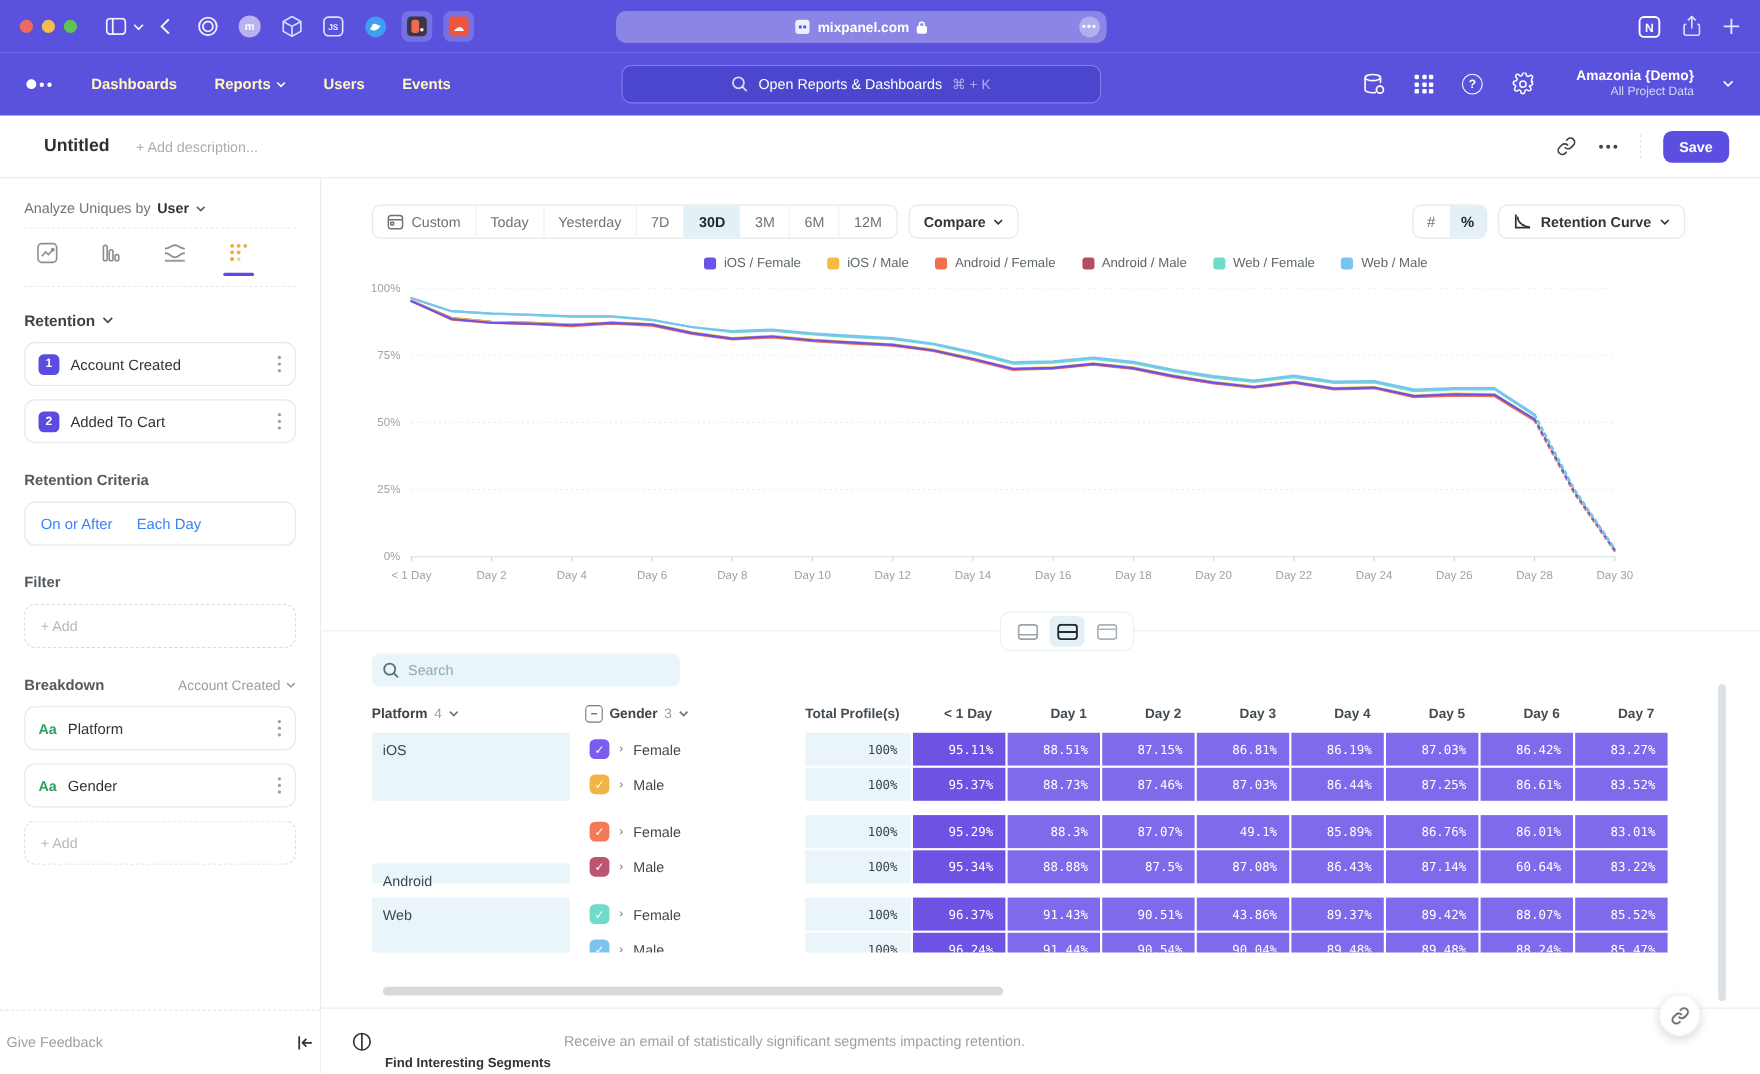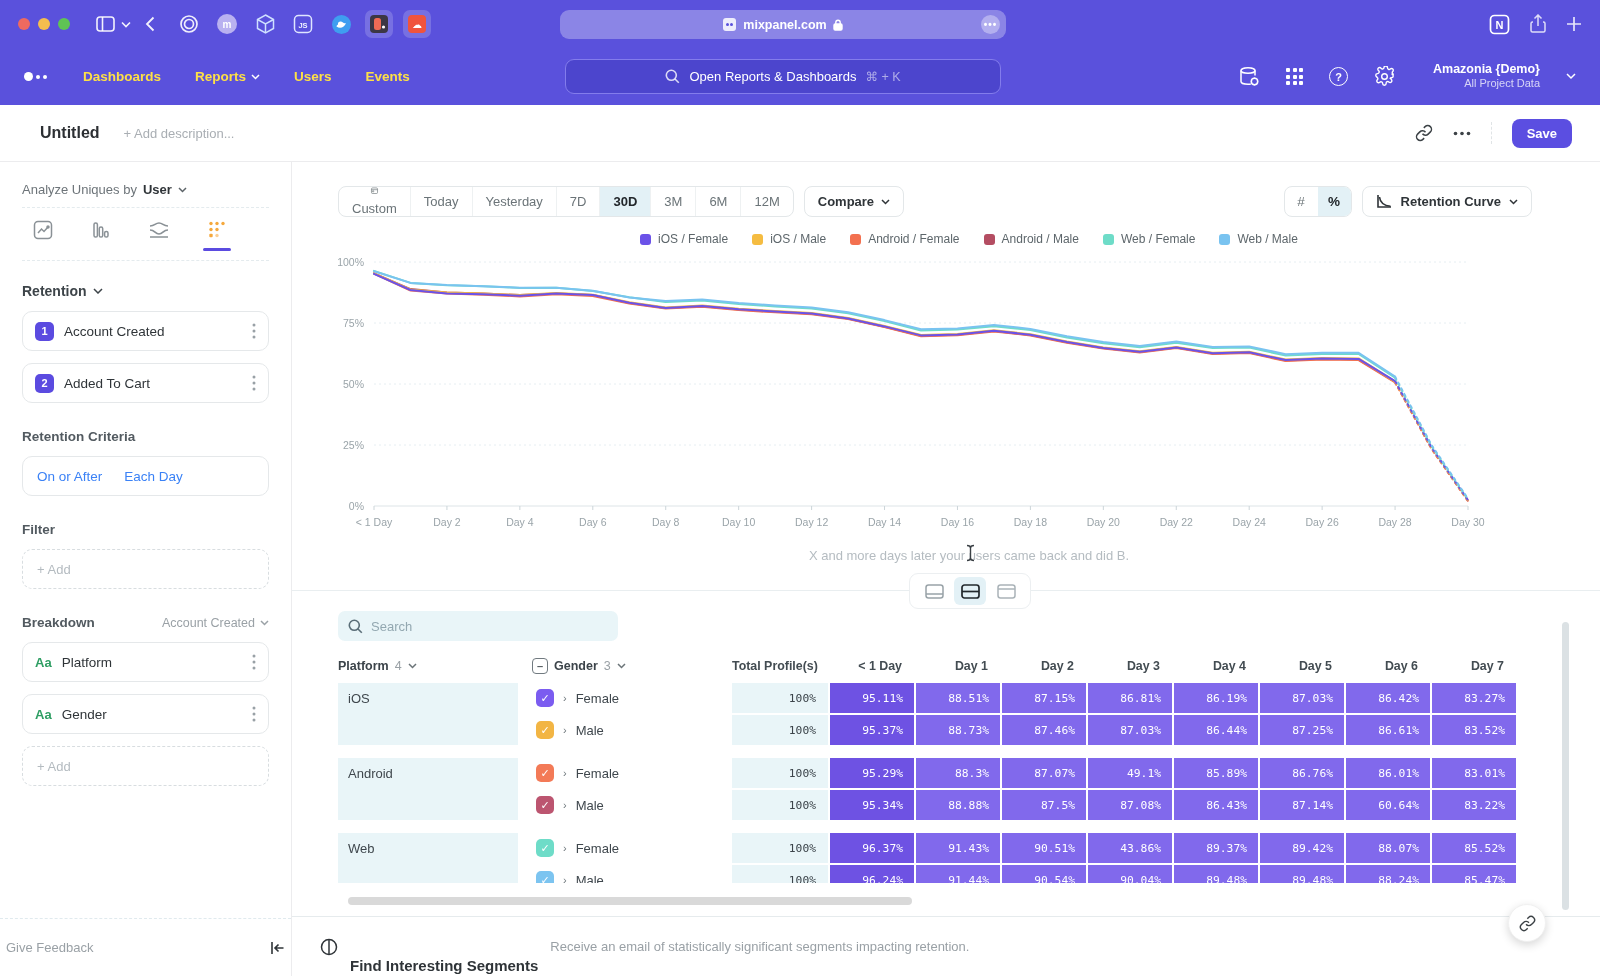--- a/index.html
+++ b/index.html
@@ -24,21 +24,21 @@
   .url-extras { position:absolute; right:6px; top:5px; width:19px; height:19px; border-radius:50%; background:rgba(255,255,255,.35);
     color:#fff; font-size:10px; display:flex; align-items:center; justify-content:center; letter-spacing:1px; }
   .chrome-right { margin-left:auto; display:flex; align-items:center; gap:20px; color:rgba(255,255,255,.9); }
 
   
   .app-nav { height:57px; background:#5a51dc; display:flex; align-items:center; padding:0 24px; position:relative; }
   .mx-logo { display:flex; align-items:center; gap:3px; margin-right:36px; }
   .mx-logo i { background:#fff; border-radius:50%; }
   .mx-logo i:nth-child(1){width:9px;height:9px;} .mx-logo i:nth-child(2){width:4px;height:4px;} .mx-logo i:nth-child(3){width:4px;height:4px;}
   .nav-items { display:flex; align-items:center; gap:34px; }
-  .nav-item { color:#fde047; font-size:13.5px; font-weight:600; display:flex; align-items:center; gap:5px; }
+  .nav-item { color:#fef9c3; font-size:13.5px; font-weight:600; display:flex; align-items:center; gap:5px; }
   .nav-search { position:absolute; left:565px; top:11px; width:436px; height:35px; background:#4c45cd; border:1px solid #837cec;
     border-radius:9px; display:flex; align-items:center; justify-content:center; gap:9px; color:#fff; font-size:13px; }
   .nav-search .short { color:rgba(255,255,255,.55); font-size:12.5px; }
   .nav-right { margin-left:auto; display:flex; align-items:center; gap:26px; color:#fff; }
   .proj { text-align:right; line-height:1.25; margin-left:12px; }
   .proj b { display:block; font-size:12.5px; font-weight:700; }
   .proj span { display:block; font-size:11px; color:rgba(255,255,255,.75); }
   .grid9 { display:grid; grid-template-columns:repeat(3,4px); grid-gap:2.5px; }
   .grid9 i { width:4px; height:4px; background:#fff; border-radius:1px; }
   .help-ic { width:19px; height:19px; border:1.6px solid #fff; border-radius:50%; display:flex; align-items:center; justify-content:center; font-size:11px; font-weight:bold; }
@@ -80,21 +80,21 @@
   .criteria-card { margin-top:12px; height:40px; border:1px solid #e5e8ea; border-radius:10px; display:flex; align-items:center; padding:0 14px; gap:22px; cursor:pointer; }
   .criteria-card span { font-size:13.5px; font-weight:500; color:#3b82f6; }
   .sidebar-footer { height:58px; border-top:1px dashed #e0eaee; display:flex; align-items:center; justify-content:space-between; padding:0 6px; }
   .feedback { font-size:13px; color:#9aa1a6; }
 
   
   .main-body { flex:1; overflow:hidden; padding:24px 0 0 46px; position:relative; }
   .controls { display:flex; align-items:center; padding-right:68px; }
   .range-group { display:flex; align-items:stretch; height:31px; border:1px solid #e3e7e9; border-radius:8px; overflow:hidden; background:#fff; }
   .range-btn { display:flex; align-items:center; gap:7px; padding:0 13px; font-size:13px; color:#6b7478; border-left:1px solid #eef1f2; cursor:pointer; white-space:nowrap; }
-  .range-btn:first-child { border-left:none;flex-direction:column; }
+  .range-btn:first-child { border-left:none; }
   .range-btn.active { background:#e3f1f6; color:#22272b; font-weight:700; }
   .compare-btn { margin-left:10px; height:31px; border:1px solid #e3e7e9; border-radius:8px; background:#fff; display:flex; align-items:center; gap:7px;
     padding:0 13px; font-size:13px; font-weight:600; color:#2f3438; cursor:pointer; }
   .ctrl-right { margin-left:auto; display:flex; align-items:center; gap:10px; }
   .unit-group { display:flex; height:31px; border:1px solid #e3e7e9; border-radius:8px; overflow:hidden; }
   .unit-btn { width:33px; display:flex; align-items:center; justify-content:center; font-size:13.5px; color:#6b7478; cursor:pointer; }
   .unit-btn.active { background:#e3f1f6; color:#22272b; font-weight:700; }
   .charttype-btn { height:31px; border:1px solid #e3e7e9; border-radius:8px; background:#fff; display:flex; align-items:center; gap:8px;
     padding:0 13px; font-size:13px; font-weight:600; color:#2f3438; cursor:pointer; }
 
@@ -131,21 +131,21 @@
   .g-label { font-size:13px; color:#3f474d; }
   .total-cell { background:#e9f5f8; display:flex; align-items:center; justify-content:flex-end; padding-right:12px;
     font-family:"DejaVu Sans Mono", monospace; font-size:11.3px; color:#3c444a; }
   .val-cell { display:flex; align-items:center; justify-content:flex-end; padding-right:11px; color:#fff;
     font-family:"DejaVu Sans Mono", monospace; font-size:11.3px; }
 
   .hscrollbar { position:absolute; left:56px; bottom:11px; width:564px; height:8px; border-radius:4px; background:#d9d9d9; }
   .vscrollbar { position:absolute; right:31px; top:460px; width:7px; height:288px; border-radius:4px; background:#dbe1e4; }
 
   .main-footer { height:60px; border-top:1px solid #e6ebed; display:flex; align-items:center; gap:12px; padding:0 28px; background:#fff; }
-  .ff-title { font-size:15px; font-weight:700; color:#2f3438;margin-top:38px; }
+  .ff-title { font-size:12px; font-weight:700; color:#2f3438;margin-top:38px; }
   .ff-sub { font-size:13px; color:#9aa1a6; }
   .fab { position:fixed; right:54px; bottom:34px; width:38px; height:38px; border-radius:50%; background:#fff; border:1px solid #f0f0f0;
     box-shadow:0 3px 10px rgba(0,0,0,.16); display:flex; align-items:center; justify-content:center; color:#3c4246; cursor:pointer; }
 
   .chev { display:inline-block; }
   text { font-family:"Liberation Sans", sans-serif; }
 </style>
 </head>
 <body>
 
@@ -612,28 +612,20 @@
             <polyline points="36.0,23.3 72.5,39.5 108.9,42.6 145.4,43.6 181.9,45.1 218.3,43.1 254.8,44.7 291.3,52.2 327.7,57.4 364.2,55.4 400.7,58.8 437.1,61.0 473.6,63.0 510.1,67.9 546.5,75.9 583.0,85.0 619.5,84.0 655.9,80.3 692.4,84.2 728.9,91.5 765.3,97.4 801.8,101.3 838.3,96.9 874.7,102.8 911.2,101.8 947.7,109.6 984.1,107.9 1020.6,108.4 1057.1,131.6" fill="none" stroke="#f5bc41" stroke-width="2" stroke-linejoin="round" stroke-linecap="round"></polyline>
             <polyline points="1057.1,131.6 1093.5,197.9 1130.0,250.6" fill="none" stroke="#f5bc41" stroke-width="2" stroke-linejoin="round" stroke-linecap="round" stroke-dasharray="2.5 4"></polyline>
             <polyline points="36.0,23.9 72.5,40.0 108.9,43.4 145.4,44.2 181.9,45.7 218.3,43.6 254.8,45.1 291.3,52.8 327.7,57.9 364.2,55.9 400.7,59.3 437.1,61.5 473.6,63.5 510.1,68.4 546.5,76.4 583.0,85.4 619.5,84.5 655.9,80.8 692.4,84.7 728.9,92.0 765.3,97.9 801.8,101.8 838.3,97.4 874.7,103.3 911.2,102.3 947.7,110.1 984.1,108.4 1020.6,108.9 1057.1,131.1" fill="none" stroke="#6b52e8" stroke-width="2" stroke-linejoin="round" stroke-linecap="round"></polyline>
             <polyline points="1057.1,131.1 1093.5,197.4 1130.0,250.1" fill="none" stroke="#6b52e8" stroke-width="2" stroke-linejoin="round" stroke-linecap="round" stroke-dasharray="2.5 4"></polyline>
             <polyline points="36.0,20.9 72.5,32.9 108.9,35.2 145.4,36.2 181.9,37.9 218.3,37.8 254.8,41.1 291.3,47.3 327.7,52.0 364.2,50.6 400.7,54.0 437.1,56.4 473.6,58.4 510.1,63.2 546.5,71.0 583.0,80.6 619.5,79.6 655.9,76.2 692.4,80.1 728.9,87.4 765.3,93.3 801.8,97.2 838.3,92.8 874.7,98.1 911.2,97.6 947.7,105.5 984.1,104.0 1020.6,104.0 1057.1,127.7" fill="none" stroke="#6edcc8" stroke-width="2" stroke-linejoin="round" stroke-linecap="round"></polyline>
             <polyline points="1057.1,127.7 1093.5,196.0 1130.0,249.2" fill="none" stroke="#6edcc8" stroke-width="2" stroke-linejoin="round" stroke-linecap="round" stroke-dasharray="2.5 4"></polyline>
             <polyline points="36.0,21.2 72.5,32.9 108.9,35.1 145.4,36.3 181.9,37.7 218.3,37.7 254.8,40.7 291.3,47.5 327.7,51.0 364.2,49.6 400.7,53.0 437.1,55.4 473.6,57.4 510.1,62.3 546.5,70.1 583.0,79.3 619.5,78.4 655.9,75.0 692.4,78.9 728.9,86.2 765.3,92.0 801.8,95.9 838.3,91.5 874.7,96.9 911.2,96.4 947.7,104.2 984.1,102.8 1020.6,102.8 1057.1,126.7" fill="none" stroke="#79c3f0" stroke-width="2" stroke-linejoin="round" stroke-linecap="round"></polyline>
             <polyline points="1057.1,126.7 1093.5,195.0 1130.0,248.7" fill="none" stroke="#79c3f0" stroke-width="2" stroke-linejoin="round" stroke-linecap="round" stroke-dasharray="2.5 4"></polyline>
           </svg>
       </div>
-      <div class="chart-caption">
-        <span>X and more days later your users came back and did B.</span>
-        <span class="ibeam">
-          <svg width="11" height="18" viewBox="0 0 11 18" fill="none" stroke="currentColor" stroke-width="1.4">
-              <path d="M2 1.5c2 0 3.5.6 3.5 2.5v10c0 1.9-1.5 2.5-3.5 2.5M9 1.5c-2 0-3.5.6-3.5 2.5v10c0 1.9 1.5 2.5 3.5 2.5"></path>
-            </svg>
-        </span>
-      </div>
 
       <div class="toggle-row">
         <div class="toggle-group">
           <span class="tg-btn">
             <svg width="19" height="15" viewBox="0 0 19 15" fill="none" stroke="#99a3a8" stroke-width="1.5">
                 <rect x="1" y="1" width="17" height="13" rx="2.5"></rect>
                 <line x1="1" y1="10" x2="18" y2="10"></line>
               </svg>
           </span>
           <span class="tg-btn active">
@@ -713,21 +705,21 @@
             <div class="val-cell" style="background: rgb(110, 82, 227);">95.37%</div>
             <div class="val-cell" style="background: rgb(129, 105, 236);">88.73%</div>
             <div class="val-cell" style="background: rgb(129, 105, 236);">87.46%</div>
             <div class="val-cell" style="background: rgb(129, 105, 236);">87.03%</div>
             <div class="val-cell" style="background: rgb(129, 105, 236);">86.44%</div>
             <div class="val-cell" style="background: rgb(129, 105, 236);">87.25%</div>
             <div class="val-cell" style="background: rgb(129, 105, 236);">86.61%</div>
             <div class="val-cell" style="background: rgb(129, 105, 236);">83.52%</div>
           </div>
           <div class="tgrid t-group">
-            <div class="plat-cell" style="grid-row: 1 / span 2;">Android</div>
+            <div class="plat-cell" style="grid-row: 1 / span 2; margin-top: 44px;">Android</div>
             <div class="gender-cell">
               <span class="cb" style="background: rgb(243, 122, 87);">✓</span>
               <span class="g-chev">›</span>
               <span class="g-label">Female</span>
             </div>
             <div class="total-cell">100%</div>
             <div class="val-cell" style="background: rgb(110, 82, 227);">95.29%</div>
             <div class="val-cell" style="background: rgb(129, 105, 236);">88.3%</div>
             <div class="val-cell" style="background: rgb(129, 105, 236);">87.07%</div>
             <div class="val-cell" style="background: rgb(129, 105, 236);">49.1%</div>

